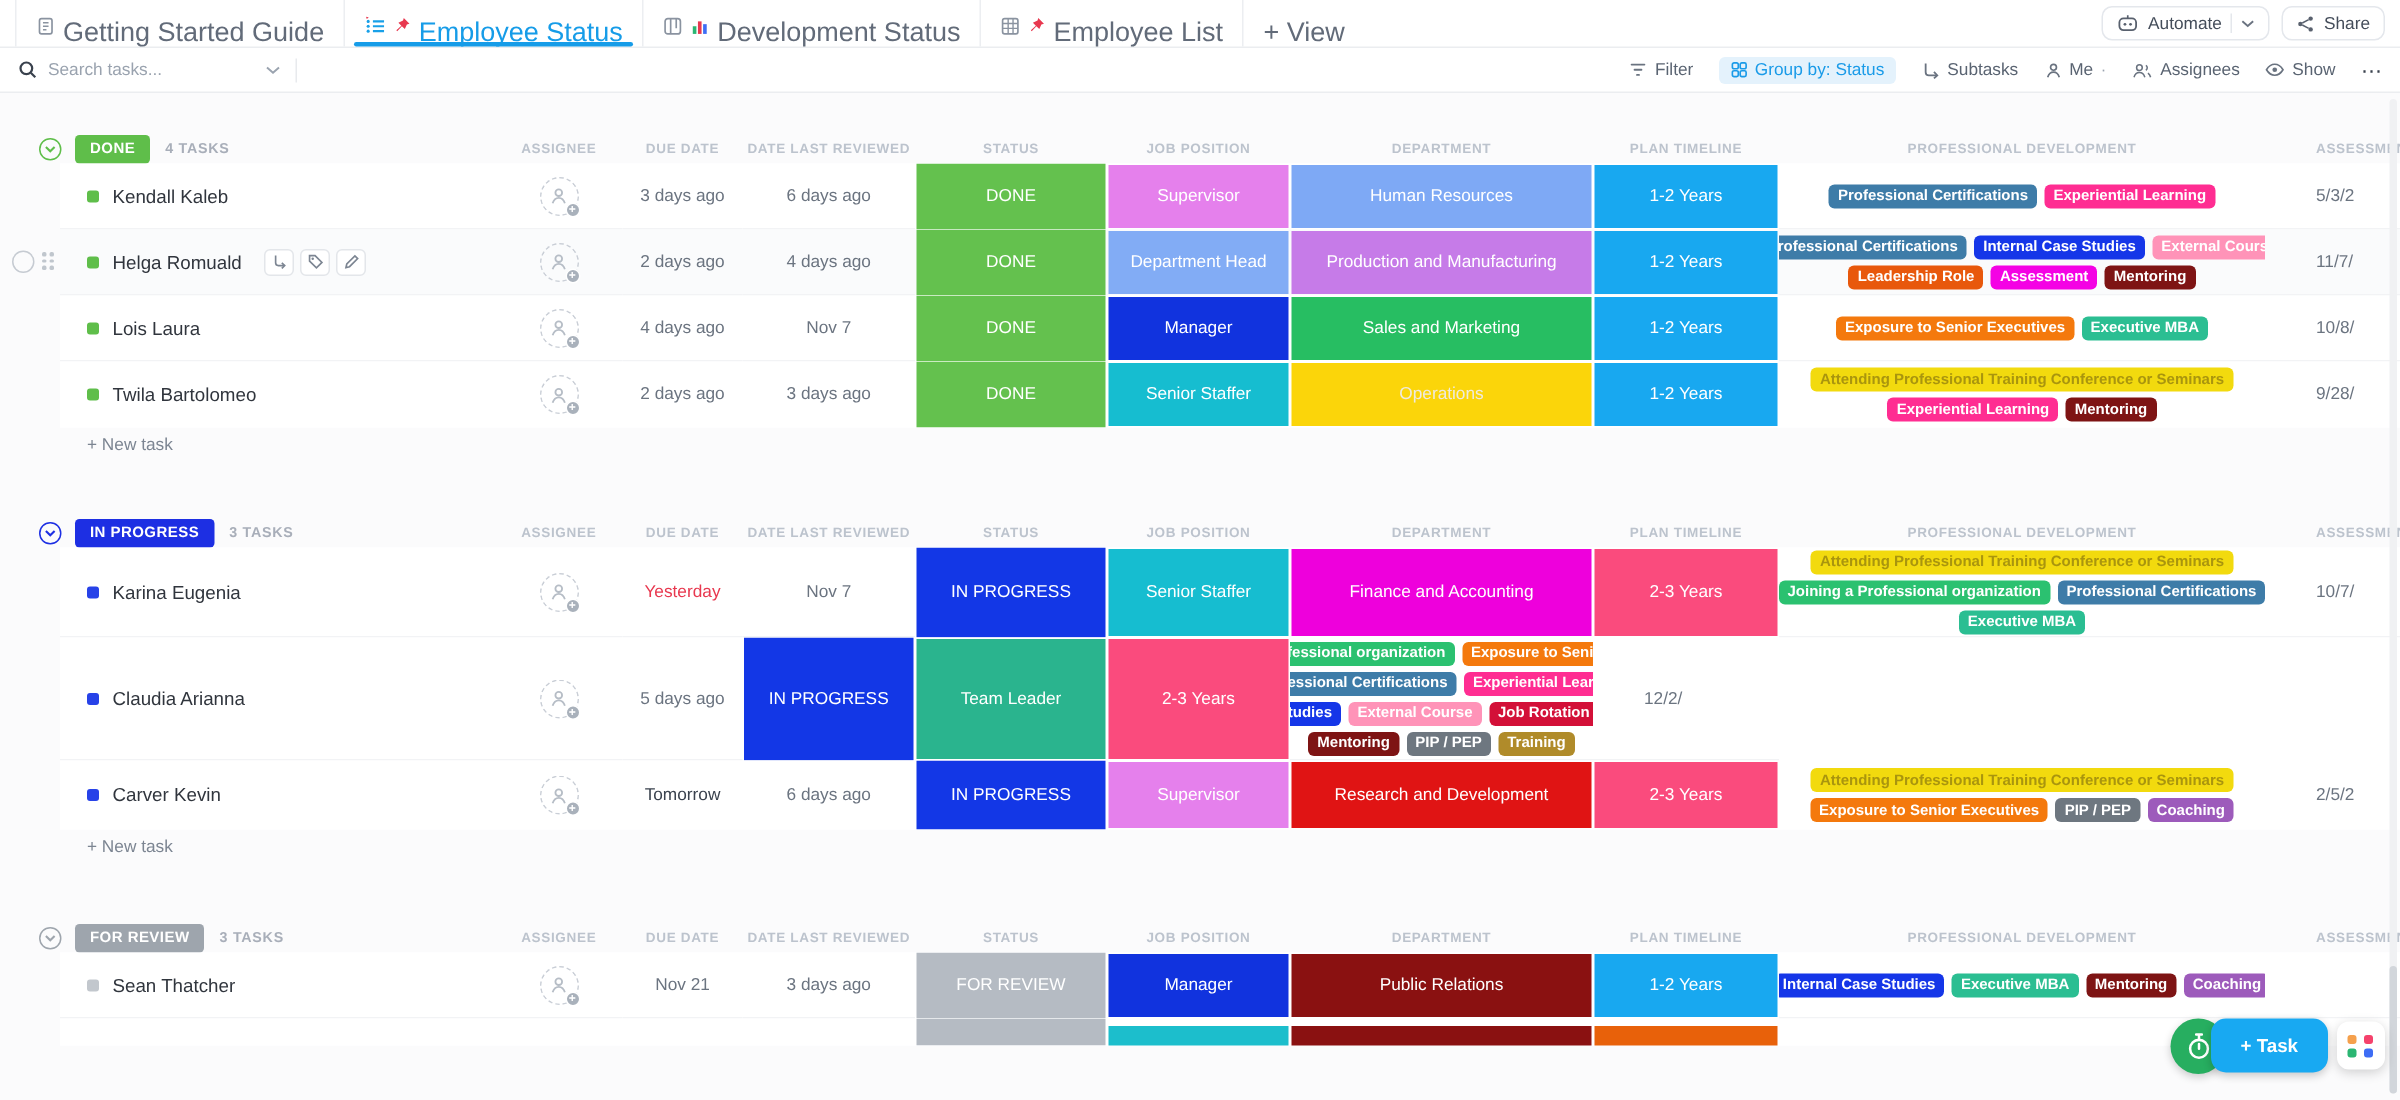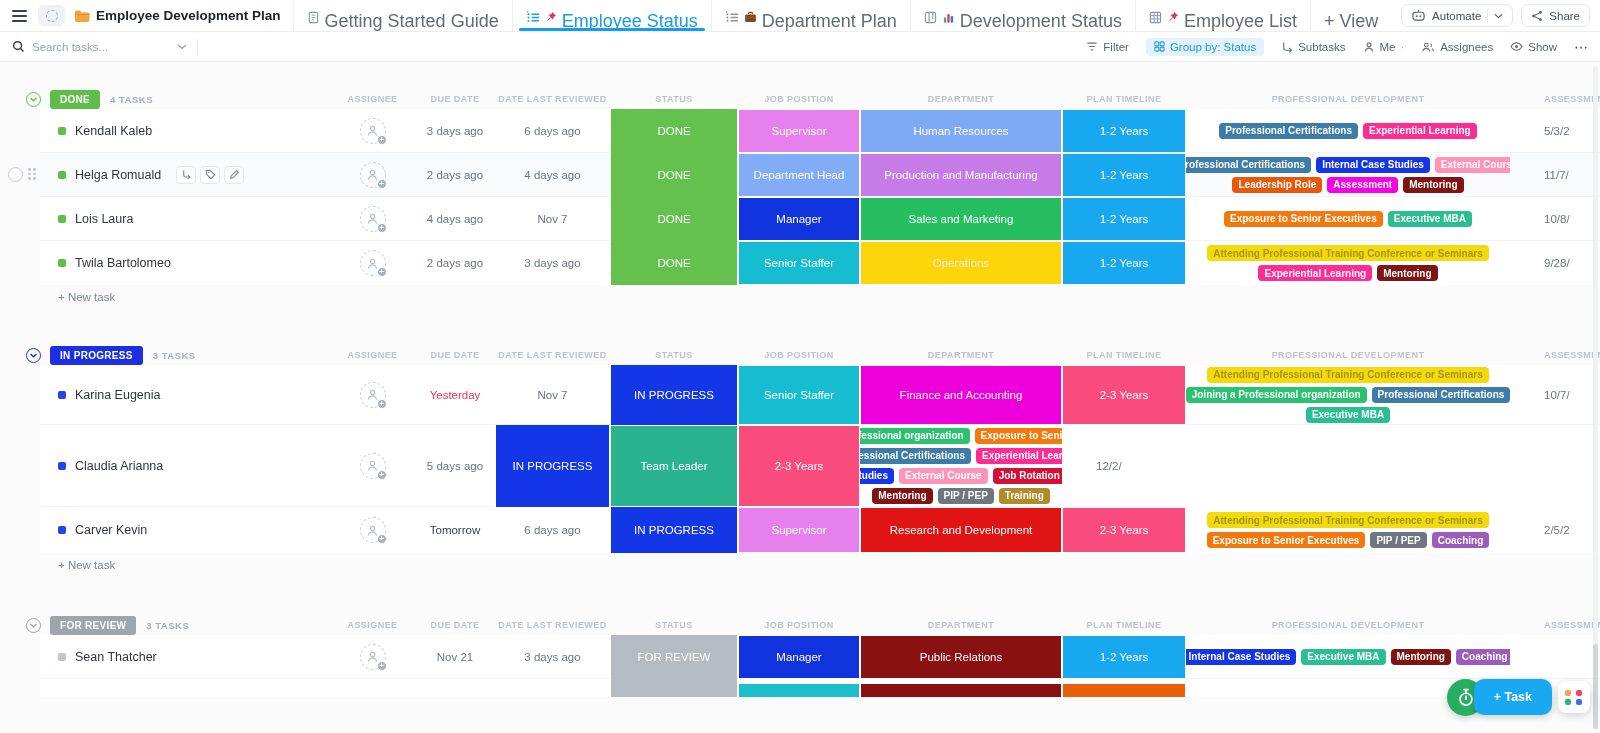--- a/index.html
+++ b/index.html
@@ -93,39 +93,20 @@
   .fab-dots { position:absolute; right:10px; bottom:20px; width:32px; height:32px; border-radius:8px;
     background:#fff; box-shadow:0 2px 8px rgba(0,0,0,.18); display:grid; place-content:center;
     grid-template-columns:8px 8px; gap:3px; cursor:pointer; z-index:9; }
   .fab-dots i { width:6px; height:6px; border-radius:2px; }
   svg { display:block; }
 </style>
 </head>
 <body>
 
 <header class="topbar">
-  <div class="tb-left">
-    <div class="burger">
-        <span></span>
-        <span></span>
-        <span></span>
-      </div>
-    <div class="spinbox">
-        <div class="spin"></div>
-      </div>
-    <div class="crumb">
-      <span>
-          <svg width="16" height="14" viewBox="0 0 16 14">
-            <path d="M1 3.2c0-1 .7-1.7 1.7-1.7h3.4l1.7 1.9h6c1 0 1.7.7 1.7 1.6v6.2c0 1-.7 1.7-1.7 1.7H2.7c-1 0-1.7-.7-1.7-1.7z" fill="#F7A540"></path>
-            <path d="M1 5h14.5v1H1z" fill="#E8912A"></path>
-          </svg>
-        </span>
-      <span class="title">Employee Development Plan</span>
-    </div>
-  </div>
   <nav class="tabs">
       <div class="tab">
         <span>
           <svg width="13" height="13" viewBox="0 0 14 14">
             <rect x="2.5" y="1.5" width="9" height="11" rx="1.5" fill="none" stroke="#8A93A0" stroke-width="1.2"></rect>
             <path d="M5 4.5h4M5 7h4M5 9.5h2.5" stroke="#8A93A0" stroke-width="1"></path>
           </svg>
         </span>
         <span>Getting Started Guide</span>
       </div>
@@ -138,39 +119,20 @@
             <circle cx="2.6" cy="10.5" r="1.1" fill="#18A0E8"></circle>
             <path d="M1 0l2 .8-1.4 1z" fill="#E8384F"></path>
           </svg>
         </span>
         <span>
           <svg width="12" height="12" viewBox="0 0 14 14">
             <path d="M8.4 1.2l4.4 4.4-2 .6-1.6 3.6-2.3-2.3-3.6 3.9-.7-.7 3.9-3.6L4.2 4.8l3.6-1.6z" fill="#E8384F"></path>
           </svg>
         </span>
         <span>Employee Status</span>
-      </div>
-      <div class="tab">
-        <span>
-          <svg width="14" height="13" viewBox="0 0 15 14">
-            <path d="M6 3.5h8M6 7h8M6 10.5h8" stroke="#8A93A0" stroke-width="1.5"></path>
-            <circle cx="2.6" cy="3.5" r="1.1" fill="#8A93A0"></circle>
-            <circle cx="2.6" cy="7" r="1.1" fill="#8A93A0"></circle>
-            <circle cx="2.6" cy="10.5" r="1.1" fill="#8A93A0"></circle>
-            <path d="M1 0l2 .8-1.4 1z" fill="#E8384F"></path>
-          </svg>
-        </span>
-        <span>
-          <svg width="13" height="12" viewBox="0 0 14 13">
-            <rect x="1.2" y="3.8" width="11.6" height="8" rx="1.4" fill="#7A4B22"></rect>
-            <path d="M5 3.5V2.4c0-.6.4-1 1-1h2c.6 0 1 .4 1 1v1.1" fill="none" stroke="#7A4B22" stroke-width="1.3"></path>
-            <path d="M1.2 6.8h11.6" stroke="#9A6534" stroke-width="1"></path>
-          </svg>
-        </span>
-        <span>Department Plan</span>
       </div>
       <div class="tab">
         <span>
           <svg width="13" height="13" viewBox="0 0 14 14">
             <rect x="1.5" y="1.5" width="11" height="11" rx="2" fill="none" stroke="#8A93A0" stroke-width="1.2"></rect>
             <path d="M5.5 1.5v11M9.5 1.5v7" stroke="#8A93A0" stroke-width="1.2"></path>
           </svg>
         </span>
         <span>
           <svg width="13" height="13" viewBox="0 0 14 14">

